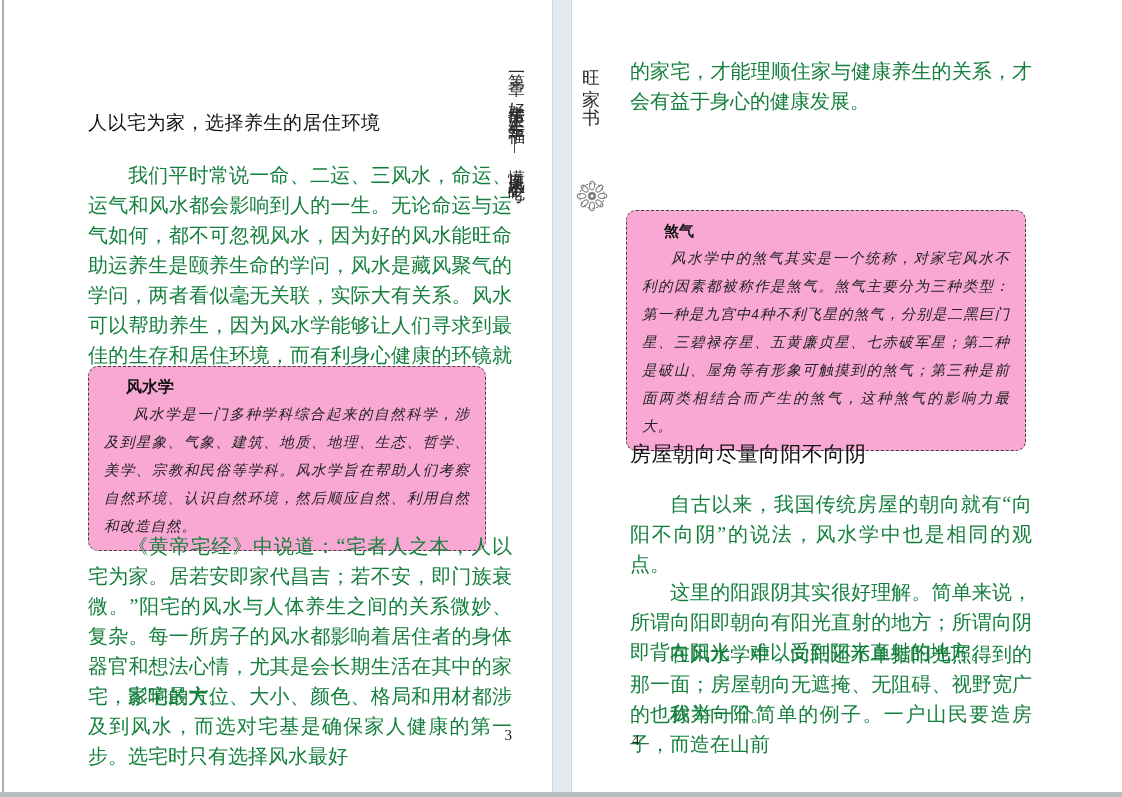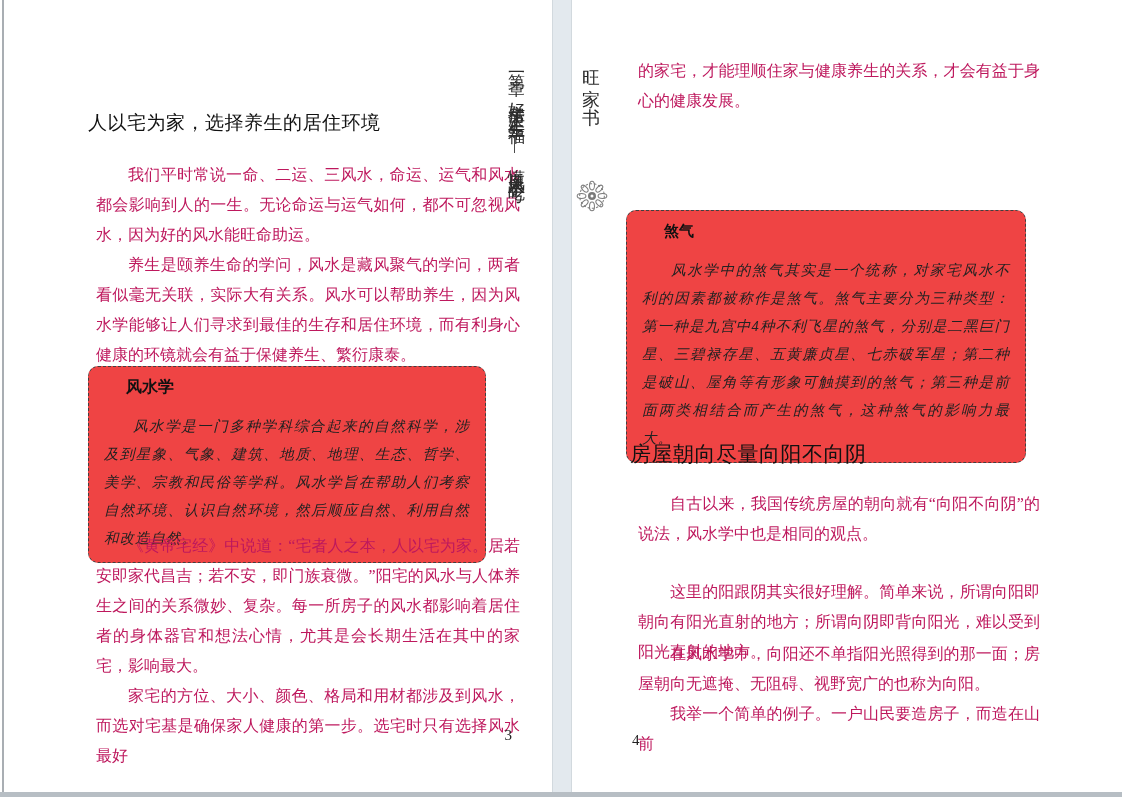--- a/index.html
+++ b/index.html
@@ -27,37 +27,37 @@
 
   .lp-content { position:absolute; left:84px; top:0; width:424px; height:792px; }
   .rp-content { position:absolute; left:58px; top:0; width:402px; height:792px; }
 
   .section-heading {
     position:absolute; left:0;
     font-family:"Liberation Sans", sans-serif; font-weight:normal;
     font-size:19px; color:#111; letter-spacing:0.5px;
   }
   .bodyp {
-    position:absolute; left:8px; width:100%;
-    font-size:16px; line-height:30px; text-align:justify;
-    color:#be185d;
+    position:absolute; left:0; width:100%;
+    font-size:20px; line-height:30px; text-align:justify;
+    color:#15803d;
   }
   .indent { text-indent:2em; }
 
   .infobox {
     position:absolute; border:1.5px dashed #404040; border-radius:10px;
-    background:#ef4444; padding:9px 15px 10px 15px;
+    background:#f9a8d4; padding:9px 15px 10px 15px;
   }
   .infobox-title {
     font-family:"Liberation Sans", sans-serif; font-weight:bold;
     font-size:16px; color:#111; padding-left:22px; line-height:22px;
   }
   .infobox-body {
     font-size:14.5px; line-height:28px; text-align:justify; text-indent:2em;
-    font-style:italic; letter-spacing:1px; color:#222; margin-top:14px;
+    font-style:italic; letter-spacing:1px; color:#222; margin-top:2px;
   }
 
   .chapter-vertical {
     position:absolute; left:501px; top:60px; height:480px;
     writing-mode:vertical-rl; font-size:17px; letter-spacing:3px;
     color:#2b2b2b; font-family:"Liberation Serif", serif;
   }
   .brand-vertical {
     position:absolute; left:7px; top:56px; height:130px;
     writing-mode:vertical-rl; font-size:18px; letter-spacing:19px;

